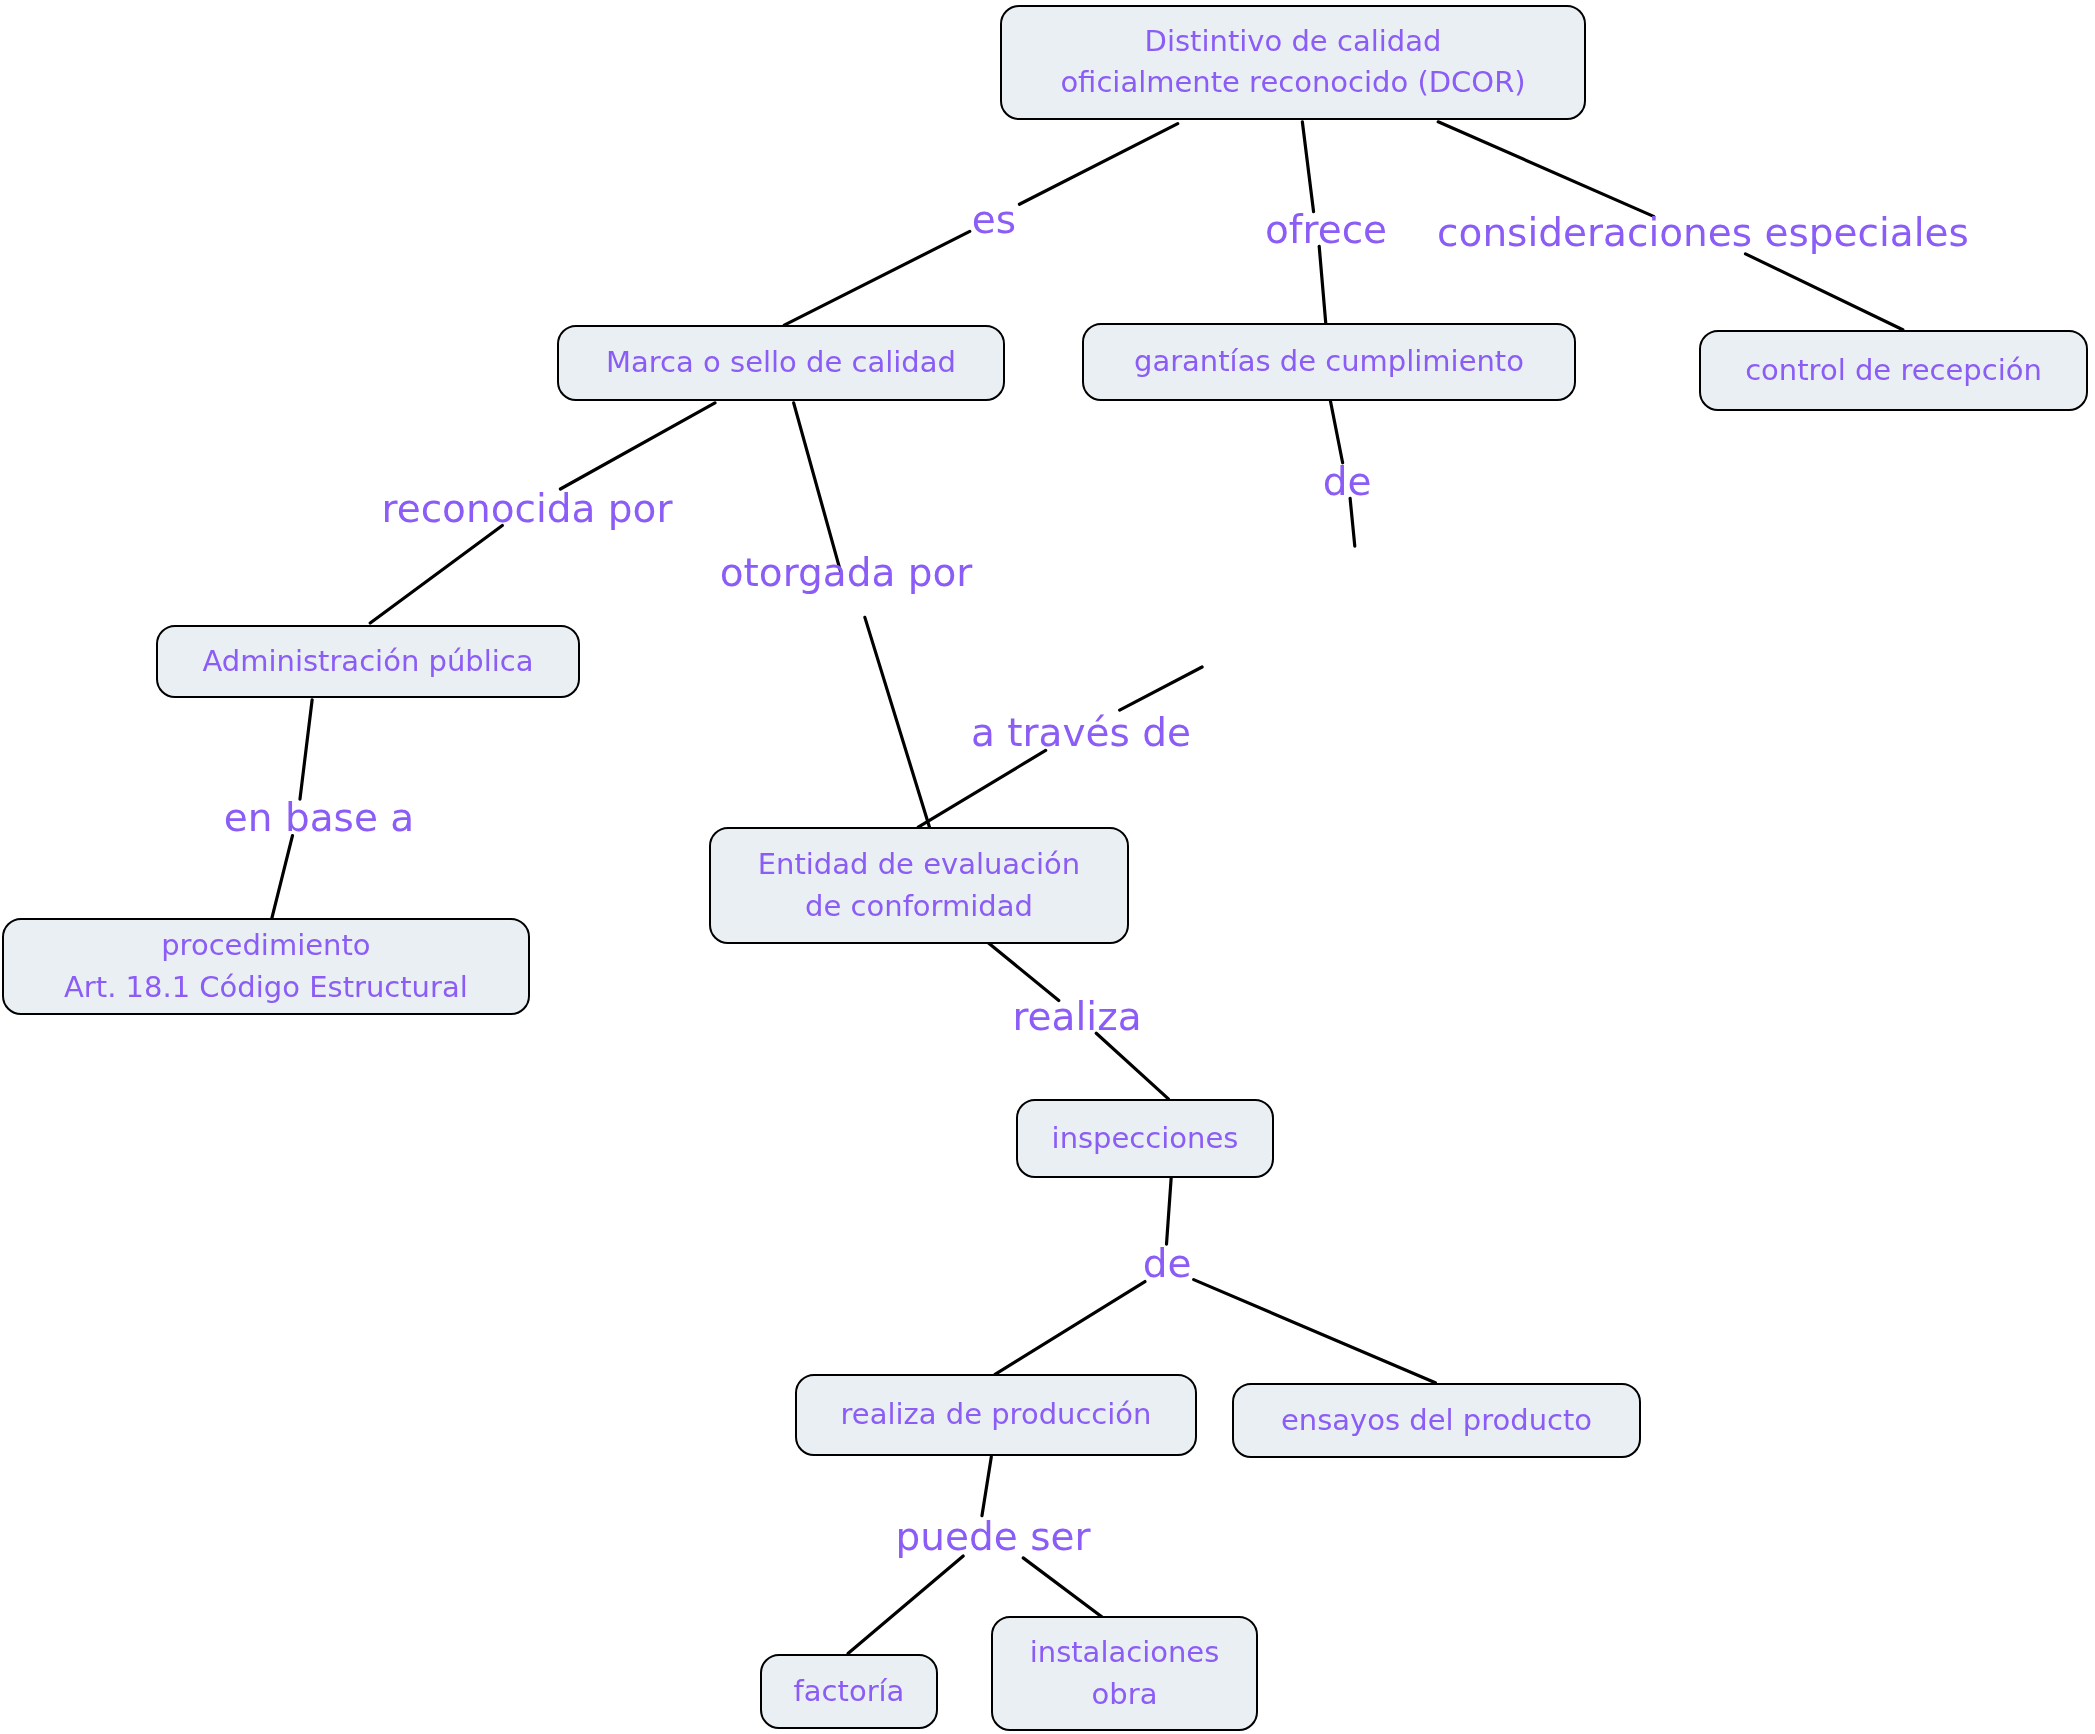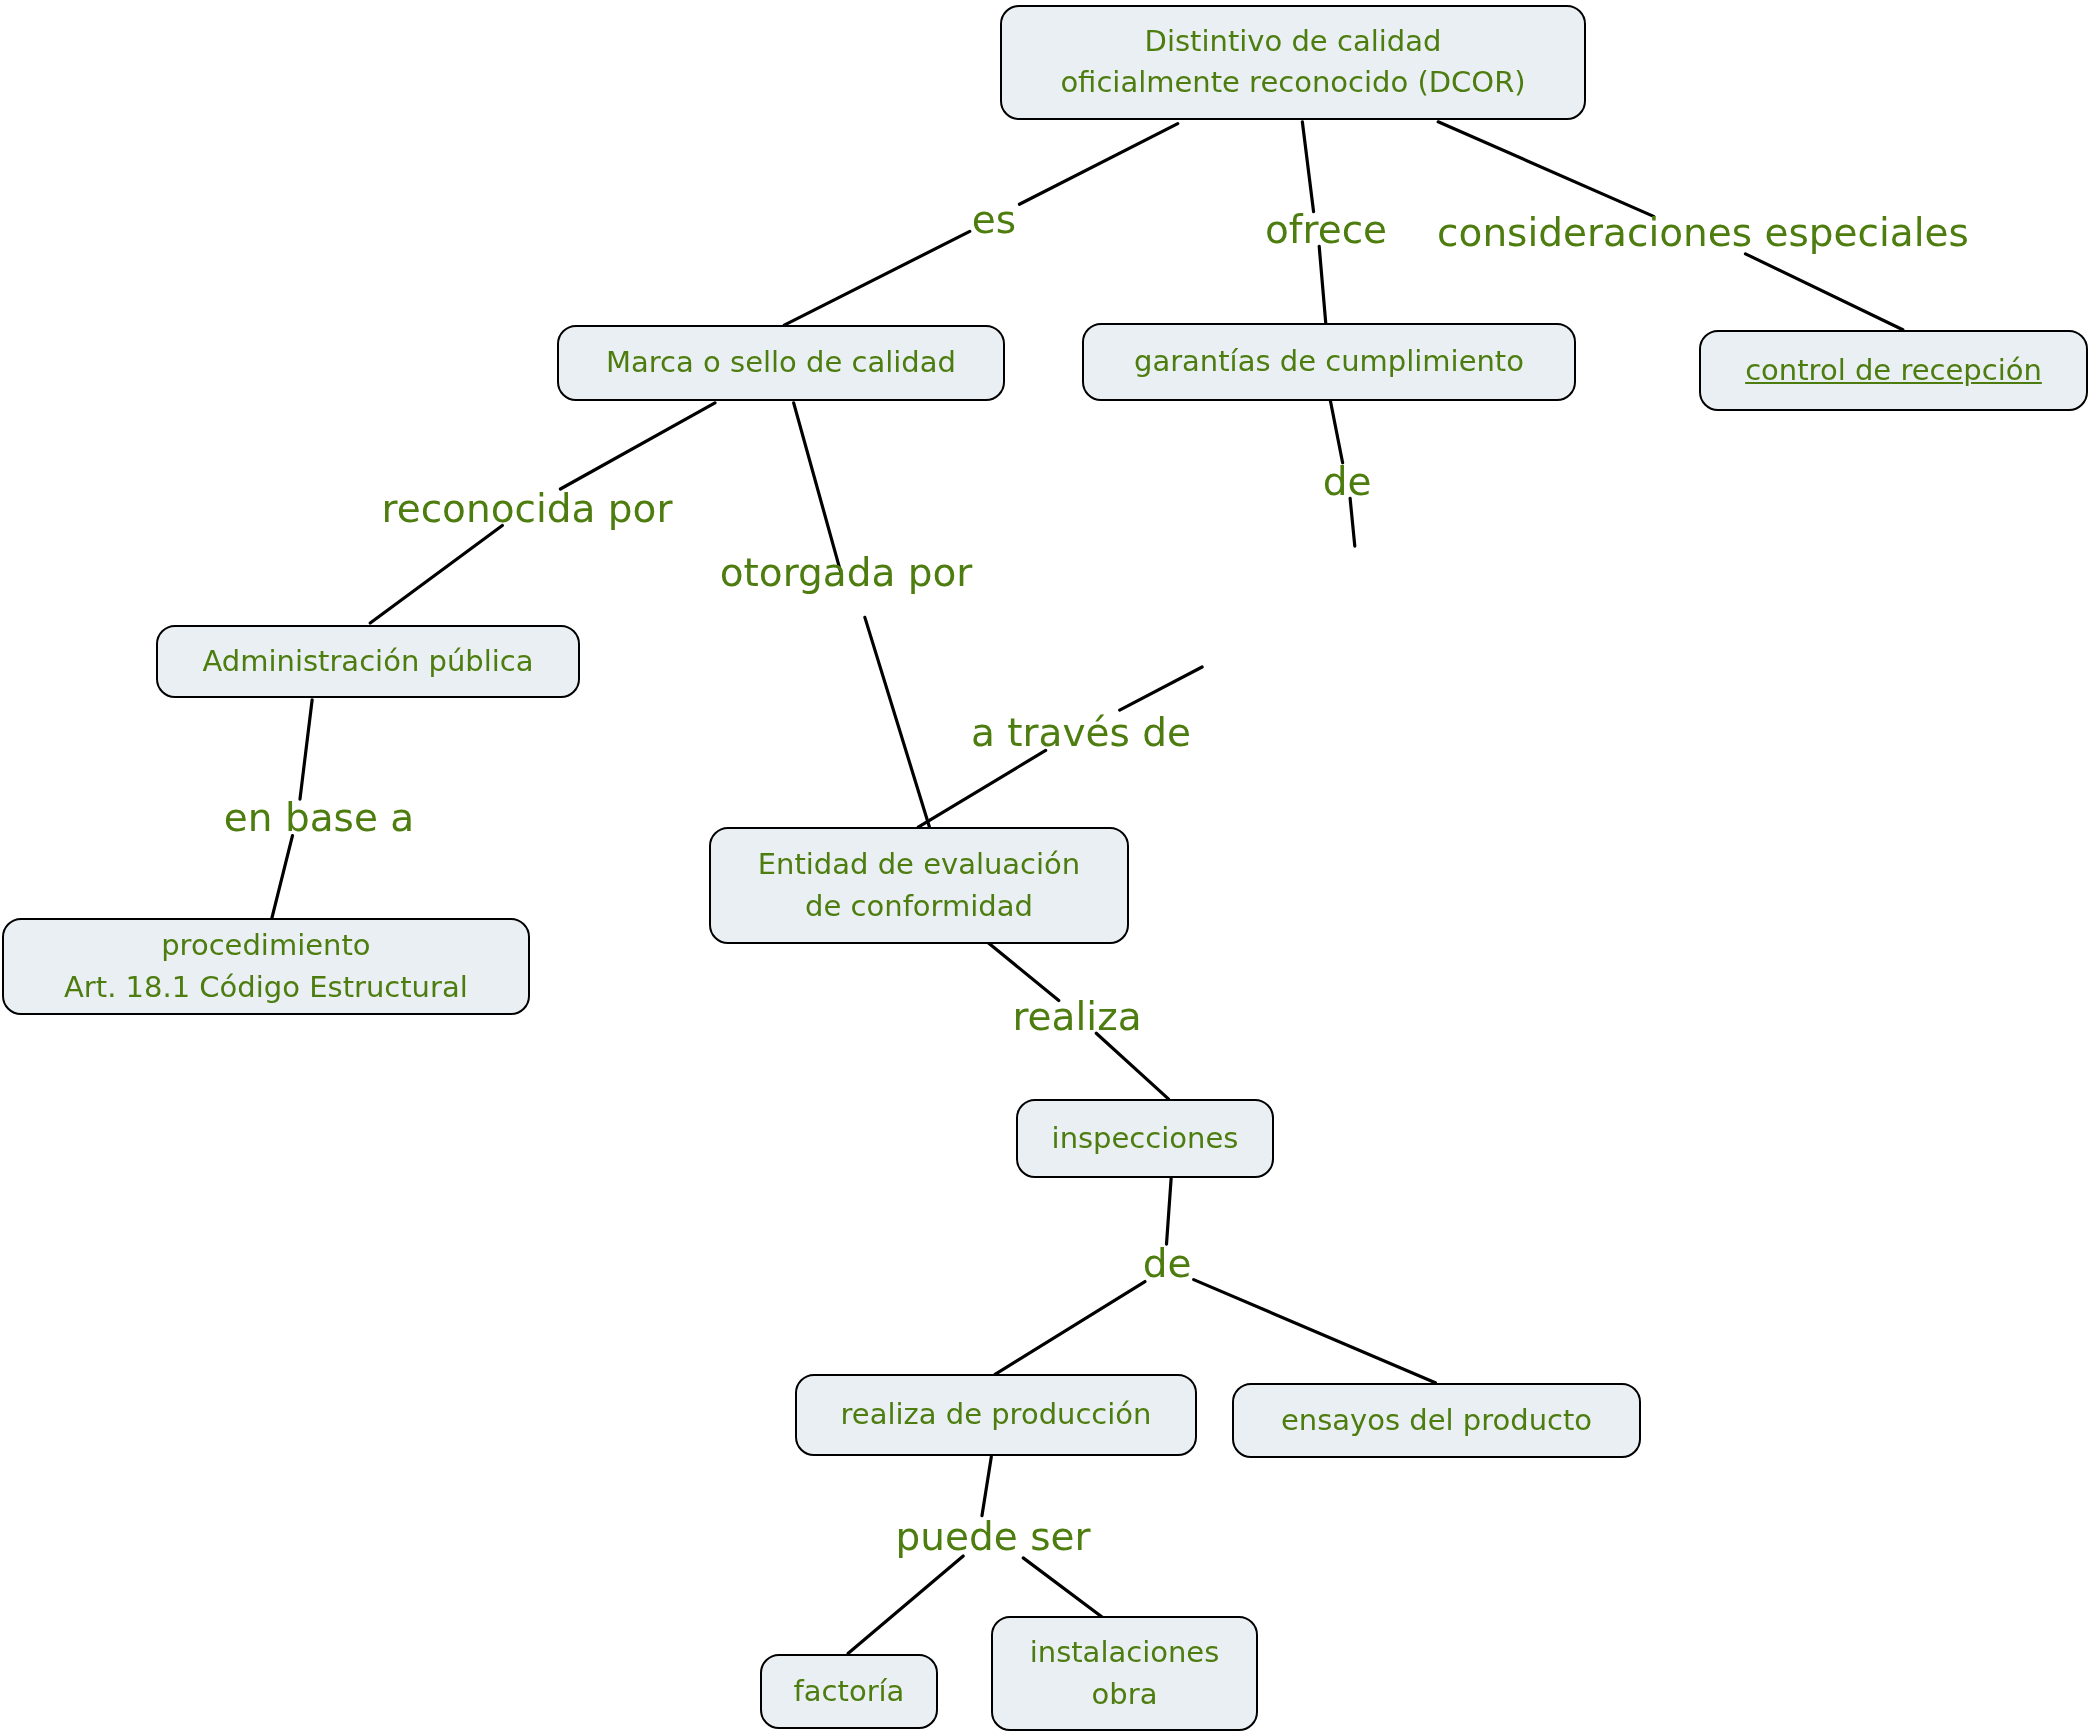--- a/index.html
+++ b/index.html
@@ -6,21 +6,21 @@
     margin: 0;
     padding: 0;
     background: #ffffff;
   }
   #canvas {
     position: relative;
     width: 2096px;
     height: 1734px;
     background: #ffffff;
     font-family: "DejaVu Sans", "Liberation Sans", sans-serif;
-    color: #4d7c0f;
+    color: #8b5cf6;
     overflow: hidden;
   }
   #lines {
     position: absolute;
     left: 0; top: 0;
     width: 2096px;
     height: 1734px;
   }
   .node {
     position: absolute;
@@ -82,21 +82,21 @@
     <path d="M1092,1663 L1200,1744"></path>
   </svg>
 
   <div class="node" style="left:1000px; top:4.7px; width:586px; height:115px;">Distintivo de calidad
 oficialmente reconocido (DCOR)</div>
 
   <div class="node" style="left:557px; top:325px; width:448px; height:76px;">Marca o sello de calidad</div>
 
   <div class="node" style="left:1082px; top:323px; width:494px; height:78px;">garantías de cumplimiento</div>
 
-  <div class="node" style="left:1699px; top:330px; width:389px; height:81px;text-decoration:underline;">control de recepción</div>
+  <div class="node" style="left:1699px; top:330px; width:389px; height:81px;">control de recepción</div>
 
 
   <div class="node" style="left:156px; top:625px; width:424px; height:73px;">Administración pública</div>
 
   <div class="node" style="left:1.9px; top:918px; width:528px; height:97px;">procedimiento
 Art. 18.1 Código Estructural</div>
 
   <div class="node" style="left:709px; top:827px; width:420px; height:117px;">Entidad de evaluación
 de conformidad</div>
 

